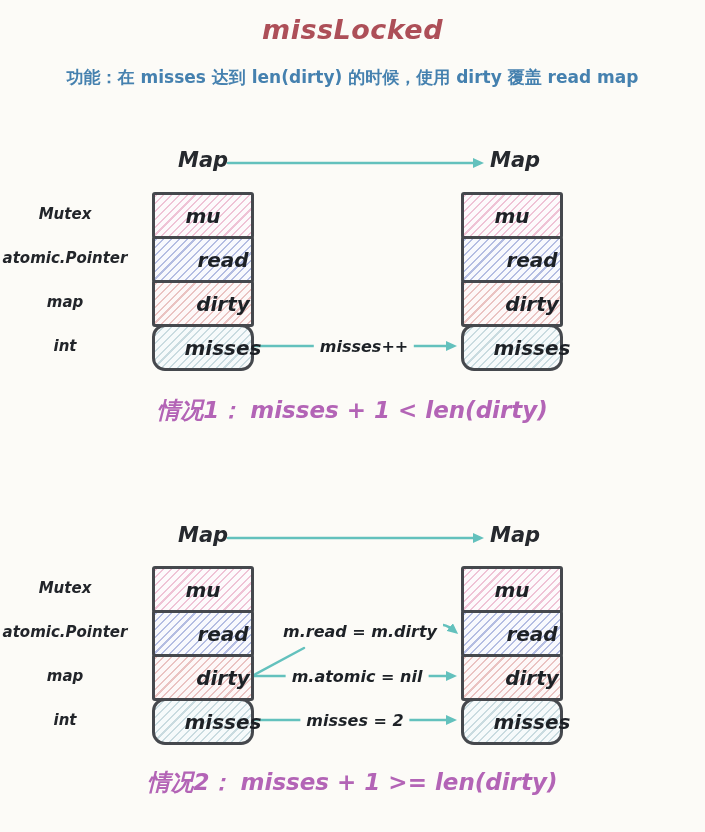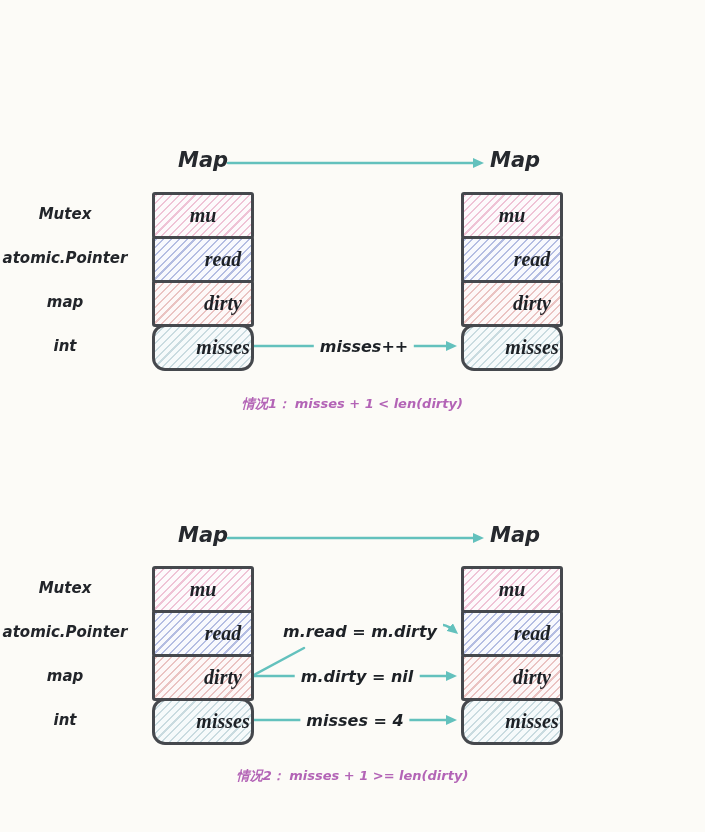--- a/index.html
+++ b/index.html
@@ -33,40 +33,40 @@
     font-size:17px;font-weight:700;color:var(--subtitle-text);
   }
   .map-label{
     position:absolute;width:50px;text-align:center;
     font-size:21px;font-weight:700;font-style:italic;color:#26292e;
   }
   .struct{position:absolute;width:102px;}
   .cell{
     height:47px;border:3px solid var(--border-dark);border-radius:3px;
     display:flex;align-items:center;justify-content:center;
-    font-size:20px;font-weight:700;font-style:italic;color:var(--ink);font-family:Liberation Serif, serif;
+    font-size:20px;font-weight:700;font-style:italic;color:var(--ink);
   }
   .cell + .cell{margin-top:-3px;padding-left:40px;}
   .cell-mu    {background:repeating-linear-gradient(135deg,var(--stripe-mu) 0,var(--stripe-mu) 1.5px,#fdfafc 1.5px,#fdfafc 5.5px);}
   .cell-read  {background:repeating-linear-gradient(135deg,var(--stripe-read) 0,var(--stripe-read) 1.5px,#f8f9fd 1.5px,#f8f9fd 5.5px);}
   .cell-dirty {background:repeating-linear-gradient(135deg,var(--stripe-dirty) 0,var(--stripe-dirty) 1.5px,#fdf8f8 1.5px,#fdf8f8 5.5px);}
   .cell-misses{background:repeating-linear-gradient(135deg,var(--stripe-misses) 0,var(--stripe-misses) 1.5px,#f6fafb 1.5px,#f6fafb 5.5px);border-radius:13px;}
   .type-label{
     position:absolute;left:0;width:130px;text-align:center;
     font-size:15px;font-weight:700;font-style:italic;color:#22252a;
     line-height:18px;
   }
   .arrow-label{
     position:absolute;transform:translate(-50%,-50%);
     background:var(--page-bg);padding:0 6px;white-space:nowrap;
     font-size:16px;font-weight:700;font-style:italic;color:var(--ink);
   }
   .caption{
     position:absolute;left:0;width:100%;text-align:center;
-    font-size:13px;font-weight:700;font-style:italic;color:var(--caption-text);
+    font-size:23px;font-weight:700;font-style:italic;color:var(--caption-text);
   }
   .watermark{
     position:absolute;right:20px;top:791px;
     font-size:14.5px;color:var(--watermark-gray);
   }
   svg.arrows{position:absolute;left:0;top:0;pointer-events:none;}
 </style>
 </head>
 <body>
 
@@ -82,20 +82,22 @@
     <path d="M228,163 L476,163" stroke="#63c1bd" stroke-width="2.5" fill="none" stroke-linecap="round" marker-end="url(#ah)"></path>
     <path d="M254,346 L449,346" stroke="#63c1bd" stroke-width="2.5" fill="none" stroke-linecap="round" marker-end="url(#ah)"></path>
 
     <path d="M228,538 L476,538" stroke="#63c1bd" stroke-width="2.5" fill="none" stroke-linecap="round" marker-end="url(#ah)"></path>
     <path d="M254,675 L304,648" stroke="#63c1bd" stroke-width="2.5" fill="none" stroke-linecap="round"></path>
     <path d="M421,628 C437,622 446,624 452,629" stroke="#63c1bd" stroke-width="2.5" fill="none" stroke-linecap="round" marker-end="url(#ah)"></path>
     <path d="M254,676 L449,676" stroke="#63c1bd" stroke-width="2.5" fill="none" stroke-linecap="round" marker-end="url(#ah)"></path>
     <path d="M254,720 L449,720" stroke="#63c1bd" stroke-width="2.5" fill="none" stroke-linecap="round" marker-end="url(#ah)"></path>
   </svg>
 
+  <div class="title">missLocked</div>
+  <div class="subtitle">功能：在 misses 达到 len(dirty) 的时候，使用 dirty 覆盖 read map</div>
 
   <section>
     <div class="map-label" style="left:178px;top:148px">Map</div>
     <div class="map-label" style="left:490px;top:148px">Map</div>
 
     <div class="type-label" style="top:205px">Mutex</div>
     <div class="type-label" style="top:249px">atomic.Pointer</div>
     <div class="type-label" style="top:293px">map</div>
     <div class="type-label" style="top:337px">int</div>
 
@@ -135,19 +137,19 @@
     </div>
 
     <div class="struct" style="left:461px;top:566px">
       <div class="cell cell-mu">mu</div>
       <div class="cell cell-read">read</div>
       <div class="cell cell-dirty">dirty</div>
       <div class="cell cell-misses">misses</div>
     </div>
 
     <div class="arrow-label" style="left:360px;top:631px">m.read = m.dirty</div>
-    <div class="arrow-label" style="left:357px;top:676px">m.dirty = nil</div>
-    <div class="arrow-label" style="left:355px;top:720px">misses = 4</div>
+    <div class="arrow-label" style="left:357px;top:676px">m.atomic = nil</div>
+    <div class="arrow-label" style="left:355px;top:720px">misses = 2</div>
 
     <div class="caption" style="top:767px">情况2： misses + 1 &gt;= len(dirty)</div>
   </section>
 
 </div>
 
 </body></html>

